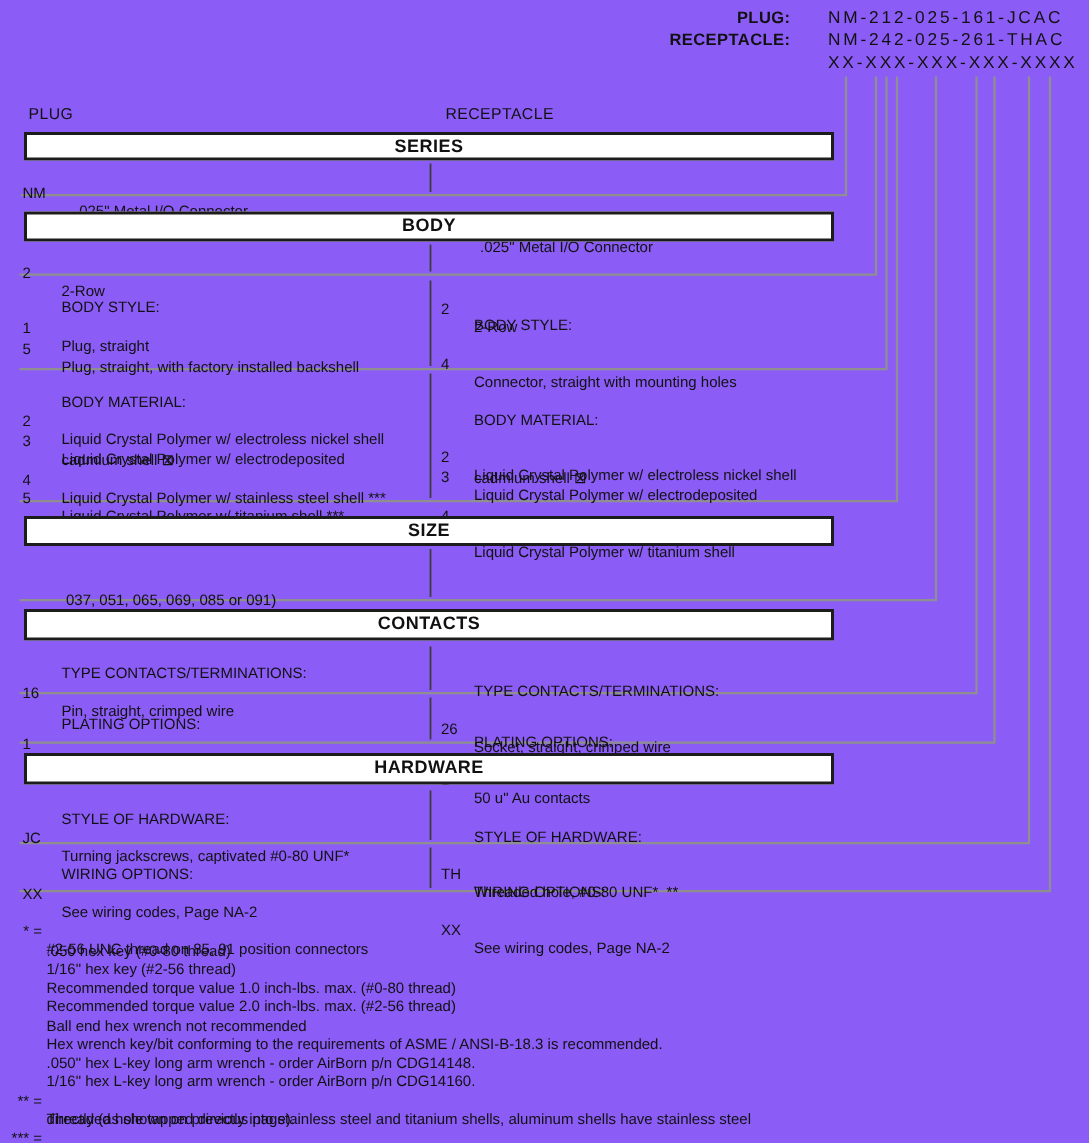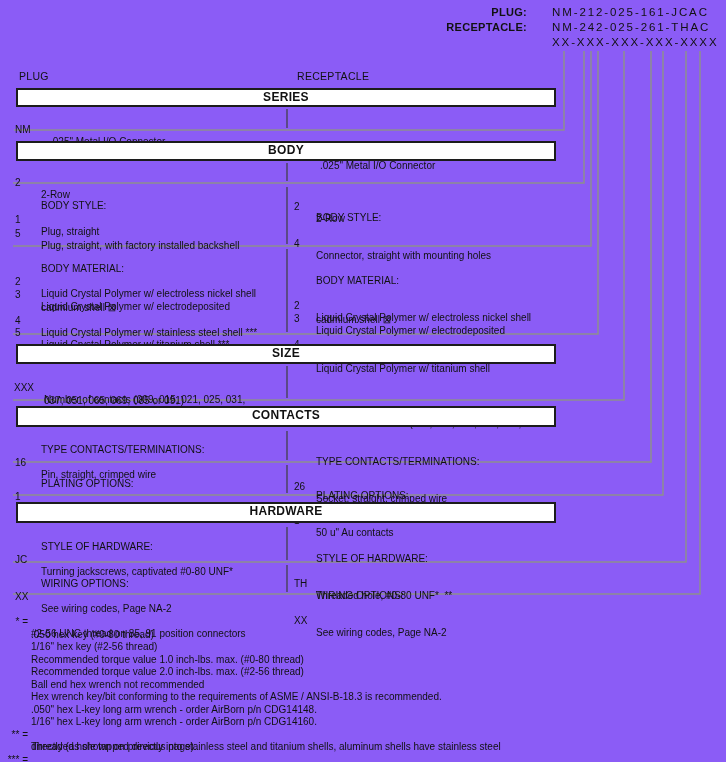--- a/index.html
+++ b/index.html
@@ -133,26 +133,20 @@
   <div class="tl" style="top:315px">
     <span class="cl">5</span>
     <span class="dl">Liquid Crystal Polymer w/ titanium shell ***</span>
     <span class="cr">5</span>
     <span class="dr">Liquid Crystal Polymer w/ titanium shell</span>
   </div>
 
   <div class="secbox" style="top:344px;height:20px">
     <span>SIZE</span>
   </div>
-  <div class="tl" style="top:370px">
-    <span class="cl" style="left:14px">XXX</span>
-    <span class="dl dz">Number of contacts (009, 015, 021, 025, 031,</span>
-    <span class="cr">XXX</span>
-    <span class="dr" style="left:320px">Number of contacts (009, 015, 021, 025, 031,</span>
-  </div>
   <div class="tl" style="top:383px">
     <span class="dl dz">037, 051, 065, 069, 085 or 091)</span>
     <span class="dr" style="left:320px">037, 051, 065, 069, 085 or 091)</span>
   </div>
 
   <div class="secbox" style="top:406px;height:21px">
     <span>CONTACTS</span>
   </div>
   <div class="tl" style="top:432px">
     <span class="dl">TYPE CONTACTS/TERMINATIONS:</span>

